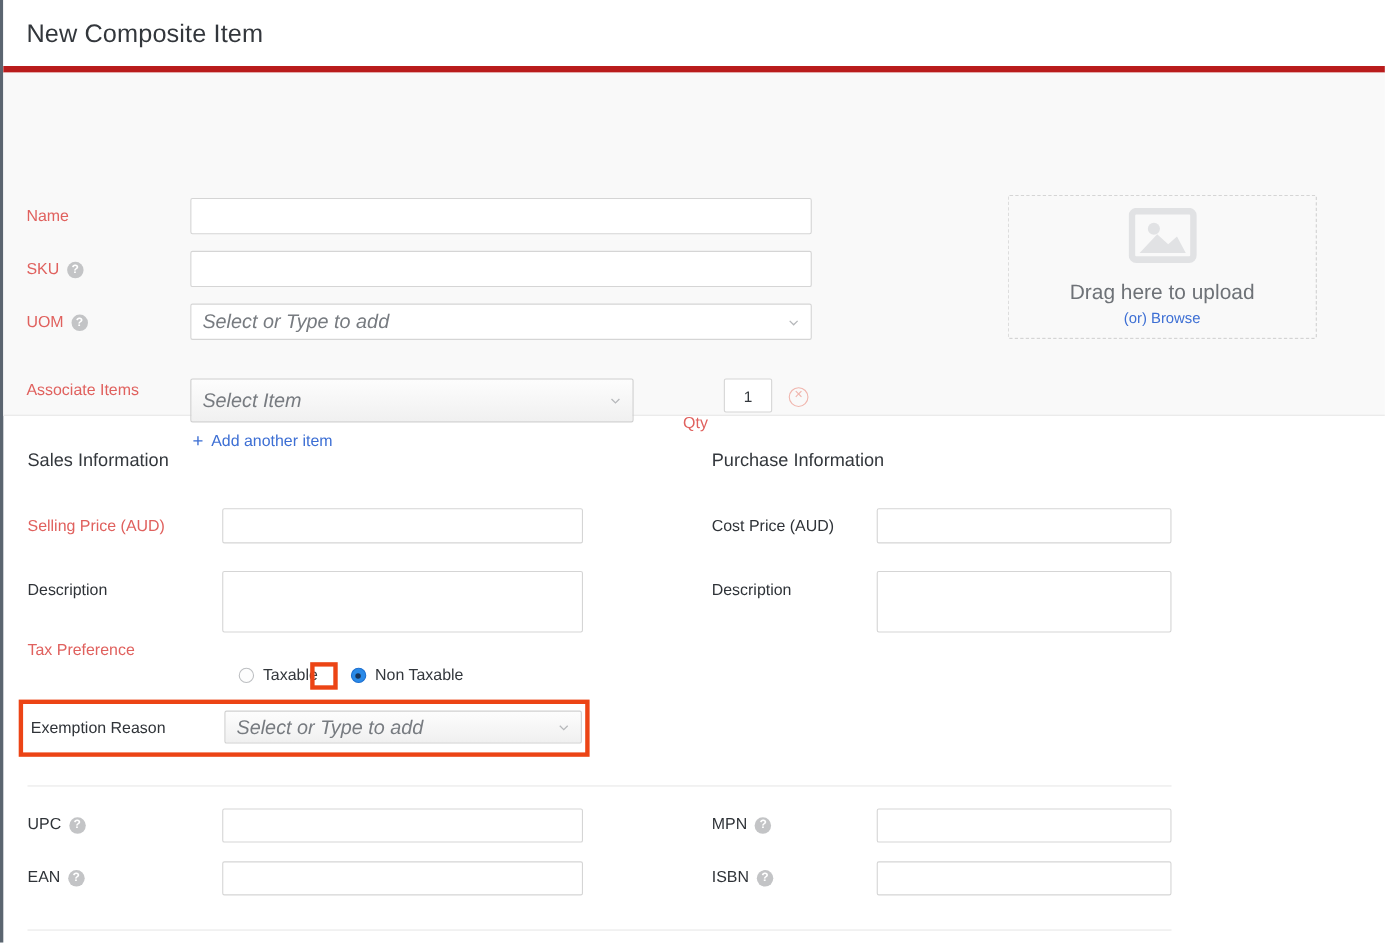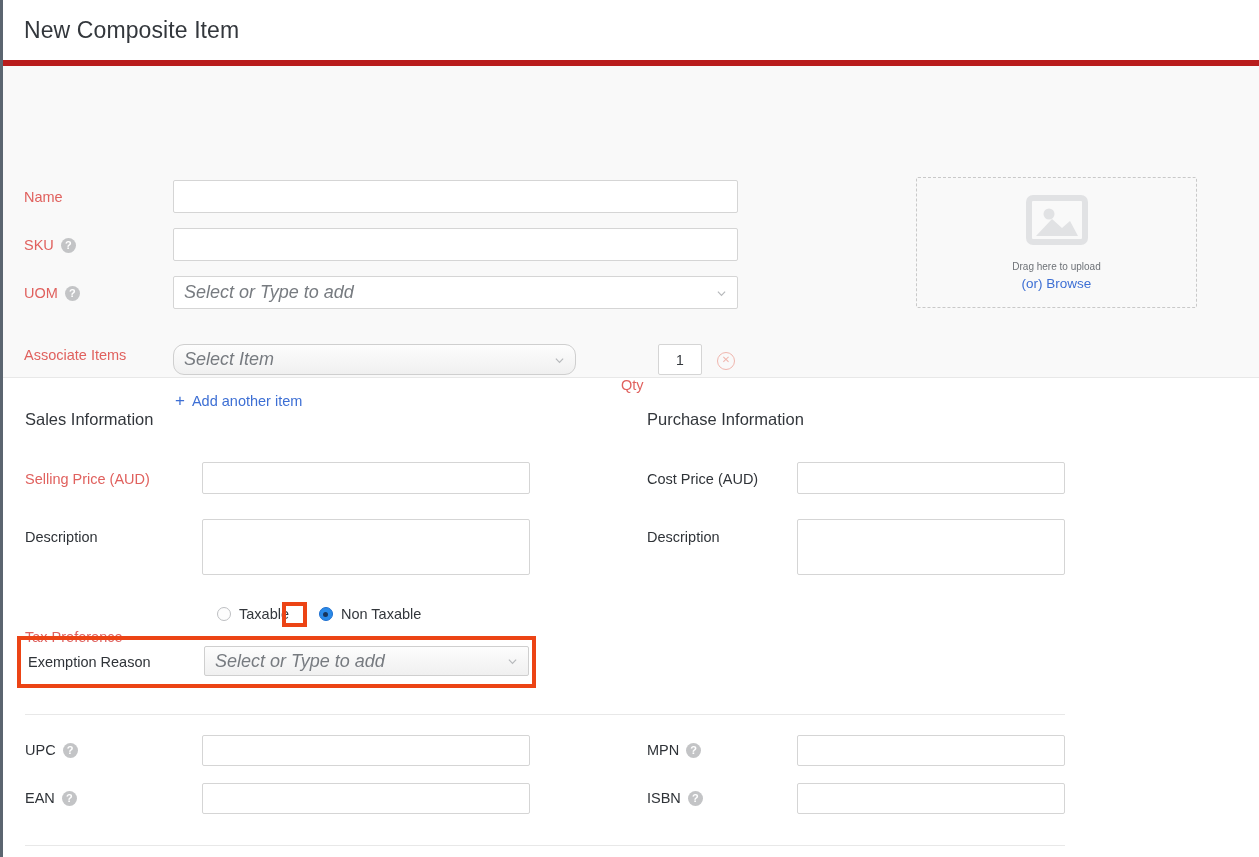--- a/index.html
+++ b/index.html
@@ -124,21 +124,21 @@
     box-sizing: border-box;
     border: 1px dashed #c9c9c9;
     border-radius: 2px;
     background: #f9f9f9;
     display: flex;
     flex-direction: column;
     align-items: center;
     justify-content: center;
   }
   .upload-text {
-    font-size: 10px;
+    font-size: 19px;
     color: #6e7277;
     margin-top: 12px;
   }
   .upload-browse {
     font-size: 13.5px;
     color: #3d6fd4;
     margin-top: 4px;
     cursor: pointer;
   }
 
@@ -241,21 +241,21 @@
       <span class="chev">
         <svg width="9" height="9" viewBox="0 0 10 10">
             <path d="M1 3 L5 7 L9 3" fill="none" stroke="#b6b8bb" stroke-width="1.3"></path>
           </svg>
       </span>
     </div>
 
     <div class="abs label req" style="left:21px; top:280px;">
       <span>Associate Items</span>
     </div>
-    <div class="abs select-box shaded" style="left:170px; top:278px; width:403px; height:31px;border-radius:11px;">
+    <div class="abs select-box shaded" style="left:170px; top:278px; width:403px; height:40px;">
       <span>Select Item</span>
       <span class="chev">
         <svg width="9" height="9" viewBox="0 0 10 10">
             <path d="M1 3 L5 7 L9 3" fill="none" stroke="#b6b8bb" stroke-width="1.3"></path>
           </svg>
       </span>
     </div>
     <div class="abs label req" style="left:618px; top:286px;margin-top:24px;">
       <span>Qty</span>
     </div>
@@ -296,21 +296,21 @@
   <div class="abs label" style="left:22px; top:528px;">
     <span>Description</span>
   </div>
   <textarea class="abs text-input" style="left: 199px; top: 519px; width: 328px; height: 56px; padding-top: 6px; resize: none;"></textarea>
 
   <div class="abs label" style="left:644px; top:528px;">
     <span>Description</span>
   </div>
   <textarea class="abs text-input" style="left: 794px; top: 519px; width: 268px; height: 56px; padding-top: 6px; resize: none;"></textarea>
 
-  <div class="abs label req" style="left:22px; top:628px;text-align:center;">
+  <div class="abs label req" style="left:22px; top:582px;text-align:center;">
     <span>Tax Preference</span>
   </div>
   <div class="abs" style="left:214px; top:606px; display:flex; align-items:center; gap:8px;">
     <span class="radio"></span>
     <span class="radio-label">Taxable</span>
     <span style="display:inline-block; width:14px;"></span>
     <span class="radio checked"></span>
     <span class="radio-label">Non Taxable</span>
   </div>
 

